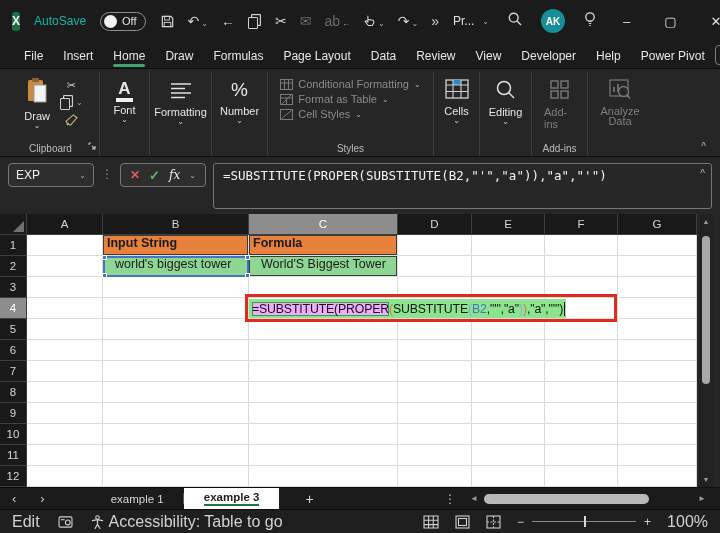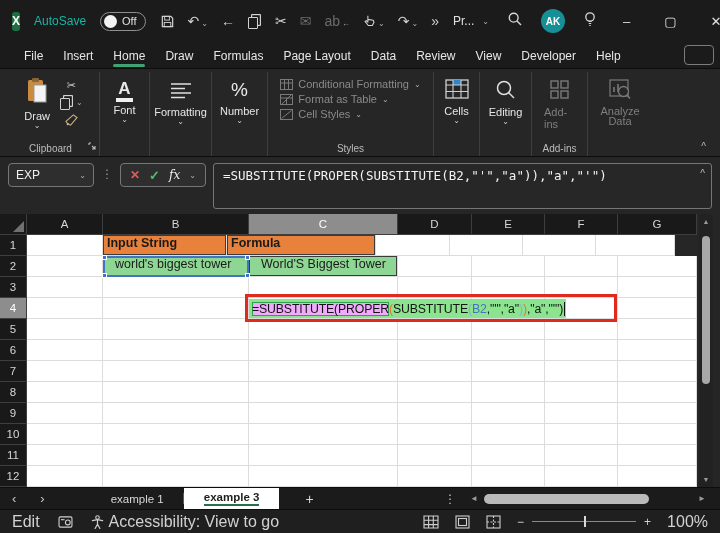--- a/index.html
+++ b/index.html
@@ -209,20 +209,21 @@
         <div class="menu-item">Insert</div>
         <div class="menu-item active">Home</div>
         <div class="menu-item">Draw</div>
         <div class="menu-item">Formulas</div>
         <div class="menu-item">Page Layout</div>
         <div class="menu-item">Data</div>
         <div class="menu-item">Review</div>
         <div class="menu-item">View</div>
         <div class="menu-item">Developer</div>
         <div class="menu-item">Help</div>
+        <div class="menu-item">Power Pivot</div>
       </div>
     <div class="menu-right">
       <span class="comment-btn">
         
       </span>
 
     </div>
   </div>
 
   <div class="ribbon">
@@ -400,21 +401,21 @@
         <div class="col-hdr" style="width: 146px;">B</div>
         <div class="col-hdr active" style="width: 149px;">C</div>
         <div class="col-hdr" style="width: 74px;">D</div>
         <div class="col-hdr" style="width: 73px;">E</div>
         <div class="col-hdr" style="width: 73px;">F</div>
         <div class="col-hdr" style="width: 79px;">G</div>
       </div>
       <div class="grid-row">
         <div class="row-hdr">1</div>
         <div class="cell" style="width: 76px;"></div>
-        <div class="cell c-orange bordered bold" style="width: 124px;">Input String</div>
+        <div class="cell c-orange bordered bold" style="width: 146px;">Input String</div>
         <div class="cell c-orange bordered bold" style="width: 149px;">Formula</div>
         <div class="cell" style="width: 74px;"></div>
         <div class="cell" style="width: 73px;"></div>
         <div class="cell" style="width: 73px;"></div>
         <div class="cell" style="width: 79px;"></div>
       </div>
       <div class="grid-row">
         <div class="row-hdr">2</div>
         <div class="cell" style="width: 76px;"></div>
         <div class="cell c-green bordered" style="width: 146px;">world's biggest tower</div>
@@ -581,21 +582,21 @@
           <rect x="1" y="1" width="14" height="11" rx="1.5" fill="none" stroke="#cfcfcf" stroke-width="1.2"></rect>
           <circle cx="10.5" cy="7" r="2.6" fill="none" stroke="#cfcfcf" stroke-width="1.2"></circle>
           <path d="M3 4h4" stroke="#cfcfcf" stroke-width="1.2"></path>
         </svg>
     </span>
     <span class="st-ic">
       <svg width="13" height="14" viewBox="0 0 14 15">
           <circle cx="7" cy="2.6" r="1.9" fill="none" stroke="#cfcfcf" stroke-width="1.2"></circle>
           <path d="M1.5 6l5.5-1 5.5 1M7 6v4l-2.6 4.5M7 10l2.6 4.5" fill="none" stroke="#cfcfcf" stroke-width="1.3" stroke-linecap="round"></path>
         </svg>
-      <span class="status-lbl">Accessibility: View to go</span>
+      <span class="status-lbl">Accessibility: Table to go</span>
     </span>
     <div class="sb-right">
       <span class="view-ic">
         <svg width="16" height="14" viewBox="0 0 16 14">
             <path d="M1 1h14v12H1zM1 5.3h14M1 9.6h14M5.6 1v12M10.3 1v12" fill="none" stroke="#cfcfcf" stroke-width="1.1"></path>
           </svg>
       </span>
       <span class="view-ic">
         <svg width="15" height="14" viewBox="0 0 15 14">
             <rect x="1" y="1" width="13" height="12" fill="none" stroke="#cfcfcf" stroke-width="1.1"></rect>

